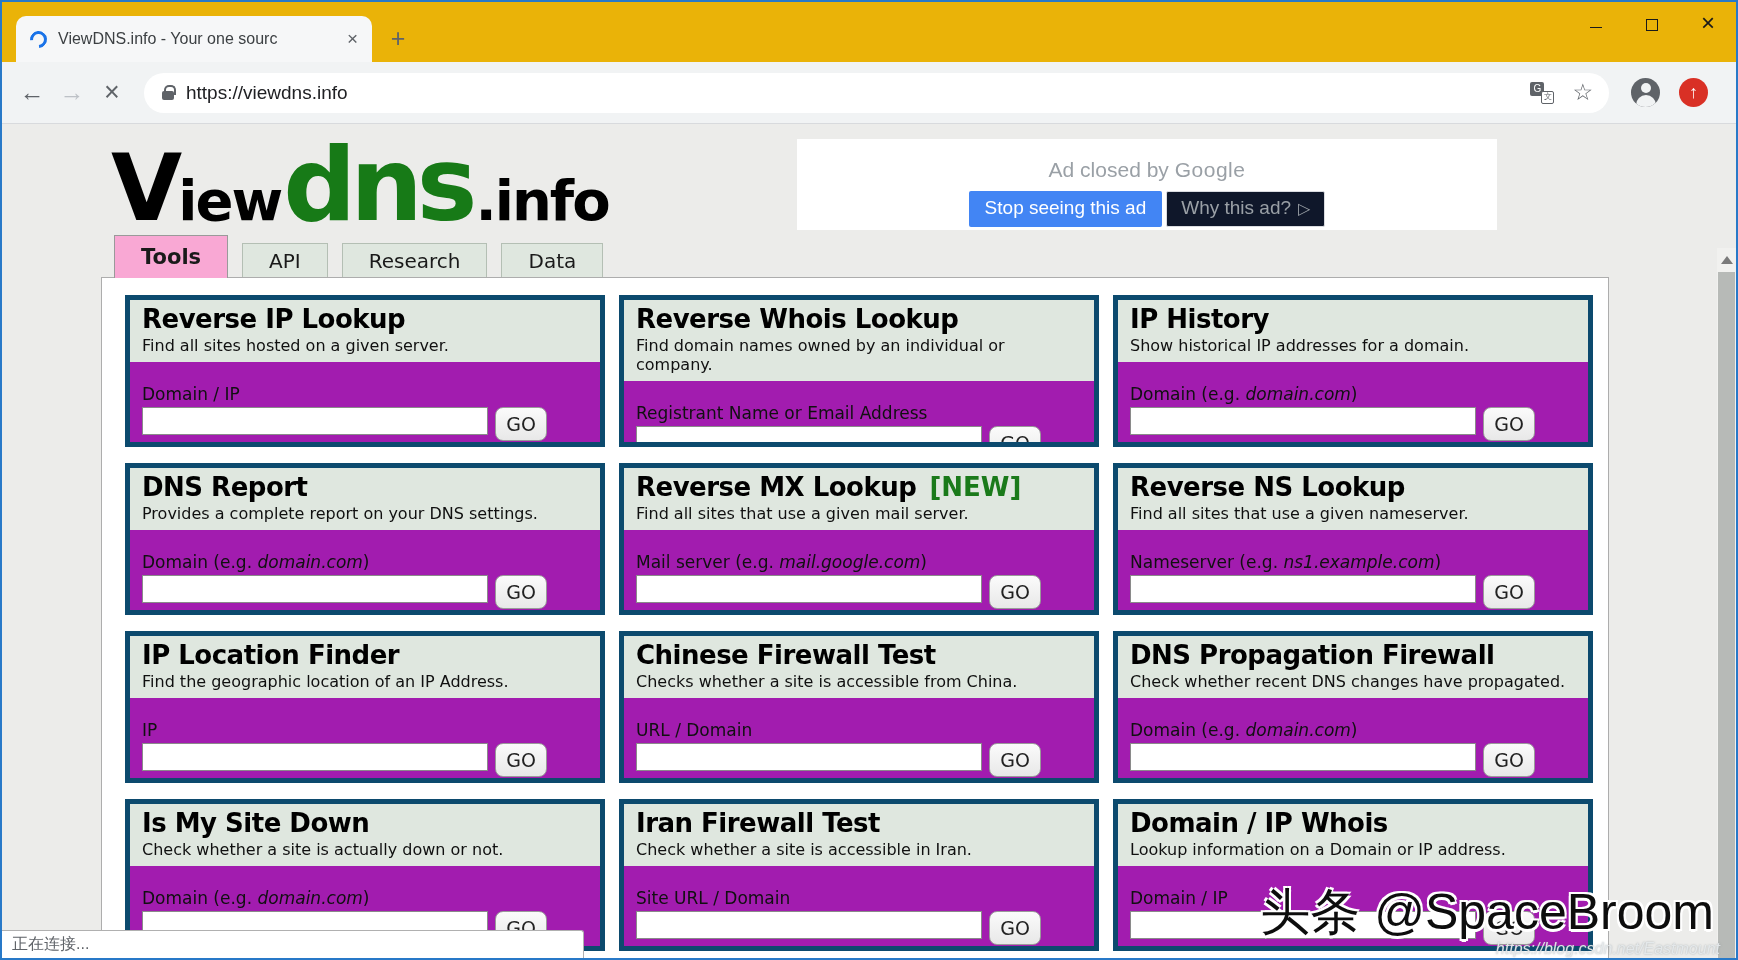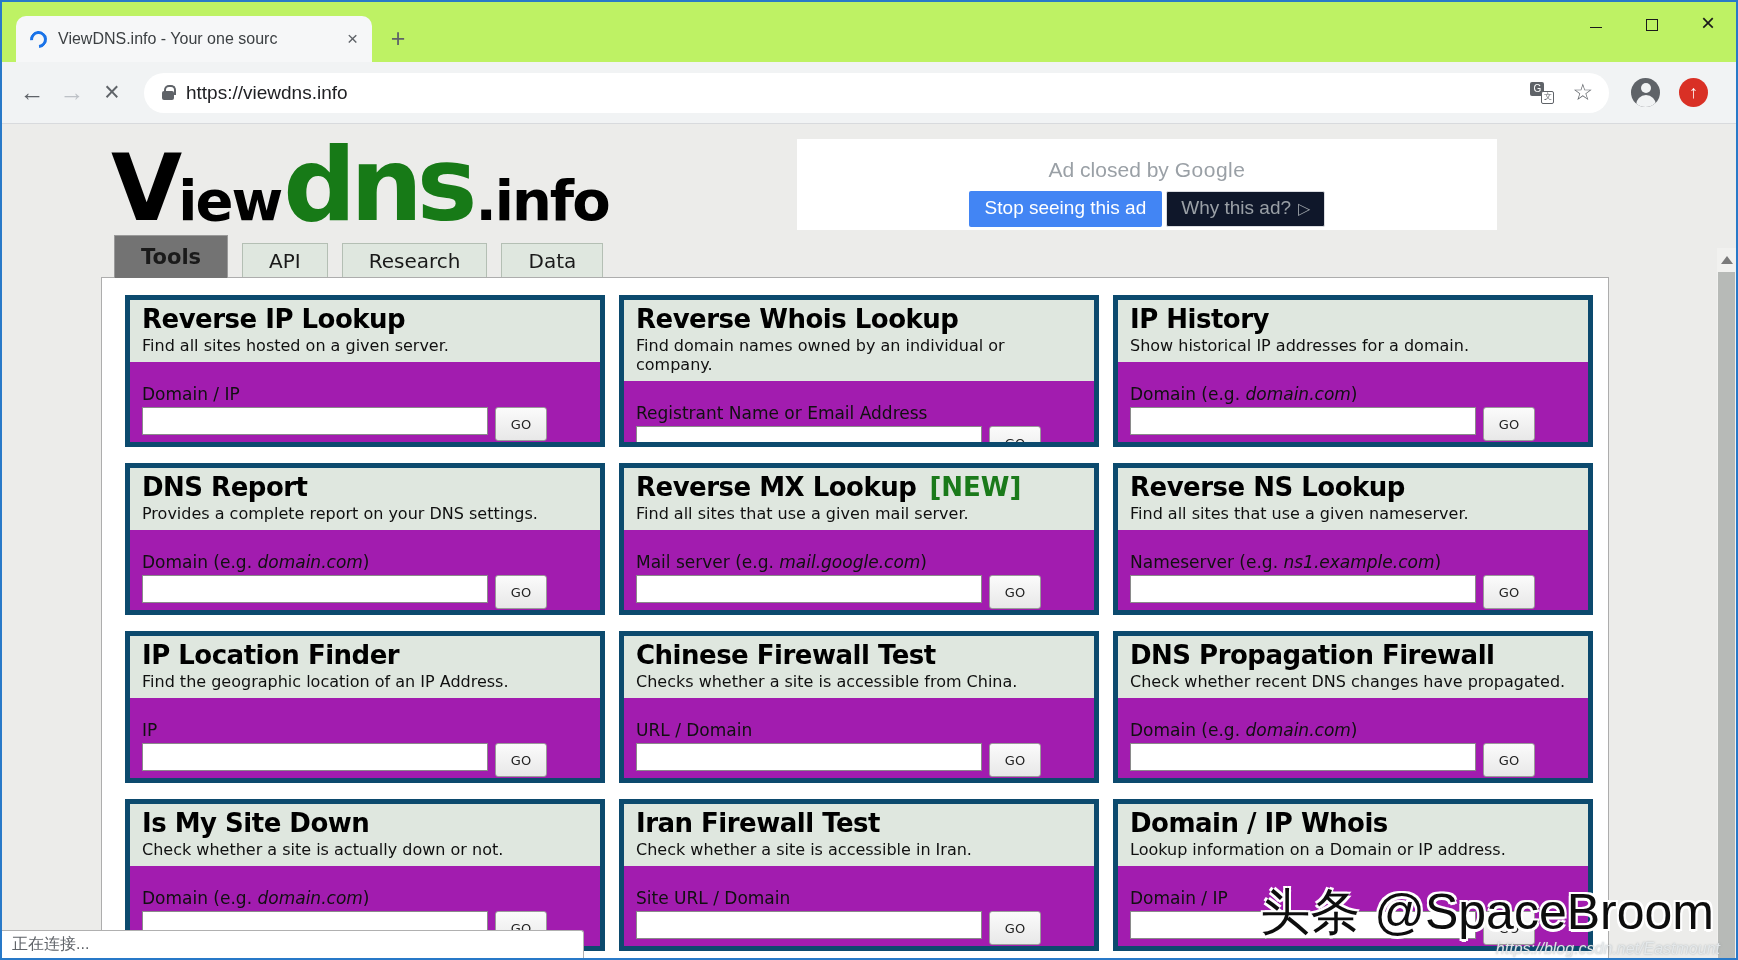--- a/index.html
+++ b/index.html
@@ -1,21 +1,21 @@
 <!DOCTYPE html>
 <html><head>
 <meta charset="utf-8">
 <style>
   * { margin:0; padding:0; box-sizing:border-box; }
   body { background:#888; font-family:"Liberation Sans", sans-serif; }
   .window { position:relative; width:1738px; height:960px; background:#ececea;
             border:2px solid #2879c8; overflow:hidden; }
 
   
-  .tabstrip { position:absolute; left:0; top:0; width:100%; height:60px; background:#bef264; }
+  .tabstrip { position:absolute; left:0; top:0; width:100%; height:60px; background:#eab308; }
   .btab { position:absolute; left:14px; top:14px; width:356px; height:46px; background:#f6f7f8;
           border-radius:10px 10px 0 0; display:flex; align-items:center; padding:0 10px 0 14px; }
   .spinner { width:17px; height:17px; border-radius:50%; border:3px solid transparent;
              border-top-color:#1a73e8; border-right-color:#1a73e8; border-bottom-color:#1a73e8;
              transform:rotate(-50deg); flex:0 0 auto; }
   .btab-title { flex:1; margin-left:11px; font-size:16px; color:#3c4043; white-space:nowrap; overflow:hidden;
                 -webkit-mask-image:linear-gradient(90deg,#000 82%,transparent); }
   .btab-close { font-size:19px; color:#5f6368; padding:0 4px; cursor:default; }
   .newtab-btn { position:absolute; left:382px; top:22px; font-size:25px; color:#5f6368; line-height:28px; width:28px; text-align:center; }
   .win-controls { position:absolute; right:0; top:0; height:42px; display:flex; }
@@ -62,39 +62,39 @@
   .ad-line1 { text-align:center; margin-top:19px; font-size:21px; color:#9aa0a6; font-family:"Liberation Sans",sans-serif;}
   .ad-brand { font-weight:500; letter-spacing:0.5px; }
   .ad-btns { display:flex; justify-content:center; gap:4px; margin-top:9px; font-family:"Liberation Sans",sans-serif;}
   .ad-stop { background:#4285f4; color:#fff; border:none; font-size:19px; padding:5px 16px 7px; border-radius:2px;}
   .ad-why  { background:#0f172a; color:#9aa0a6; border:1px solid #dadce0; font-size:19px; padding:5px 14px 7px; border-radius:2px; display:flex; align-items:center; gap:7px;}
   .ad-why .tri { font-size:16px; }
 
   .site-tabs { position:absolute; left:112px; top:110px; display:flex; align-items:flex-end; gap:14px; height:43px; }
   .stab { height:35px; background:#dfe7df; border:1px solid #b4bfb4; font-size:20px; color:#1a1a1a;
           padding:0 26px; display:flex; align-items:center; }
-  .stab.active { height:43px; background:#737373; border:1px solid #9a9a9a; border-bottom:none;
+  .stab.active { height:43px; background:#f9a8d4; border:1px solid #9a9a9a; border-bottom:none;
                  font-weight:bold; font-size:21px; position:relative; z-index:2; }
 
   .panel { position:absolute; left:99px; top:152px; width:1508px; height:720px; background:#fff;
            border:1px solid #adadad; padding:17px 16px 17px 23px; }
   .grid { display:grid; grid-template-columns:repeat(3,480px); grid-auto-rows:152px; gap:16px 14px; }
 
   .card { border:5px solid #0c4a6e; background:#a21caf; overflow:hidden; }
   .card-head { background:#dfe7df; padding:4px 12px 7px; }
   .card-title { font-size:26px; font-weight:bold; color:#000; letter-spacing:-0.5px; }
   .card-badge { font-size:26px; font-weight:bold; color:#1a7a1a; margin-left:13px; }
   .card-sub { font-size:16px; color:#101010; margin-top:2px; }
   .card-body { padding:0 12px; }
   .card-label { margin-top:22px; font-size:17px; color:#101010; }
   .card-label i { font-style:italic; }
   .card-form { display:flex; align-items:flex-start; gap:7px; margin-top:3px; }
   .card-input { width:346px; height:28px; border:1px solid #8a8a8a; background:#fff; font-size:16px; padding:0 6px; }
   .go-btn { width:52px; height:34px; background:linear-gradient(#fbfbfb,#e8e8e8); border:1px solid #9a9a9a;
-            border-radius:3px; font-size:13px; color:#222; font-family:"DejaVu Sans",sans-serif; }
+            border-radius:8px; font-size:19px; color:#222; font-family:"DejaVu Sans",sans-serif; }
 
   
   .scrollbar { position:absolute; right:0; top:123px; width:19px; height:835px; background:#f1f1ef; }
   .sb-up, .sb-down { position:absolute; left:4px; width:0; height:0; border-left:6px solid transparent; border-right:6px solid transparent; }
   .sb-up { top:8px; border-bottom:8px solid #7a7a7a; }
   .sb-thumb { position:absolute; left:1px; top:24px; width:17px; height:770px; background:#b7bab7; }
 
   
   .status-bar { position:absolute; left:0; bottom:0; width:582px; height:28px; background:#fff;
                 border:1px solid #b0b0b0; border-left:none; border-bottom:none; border-top-right-radius:3px;

